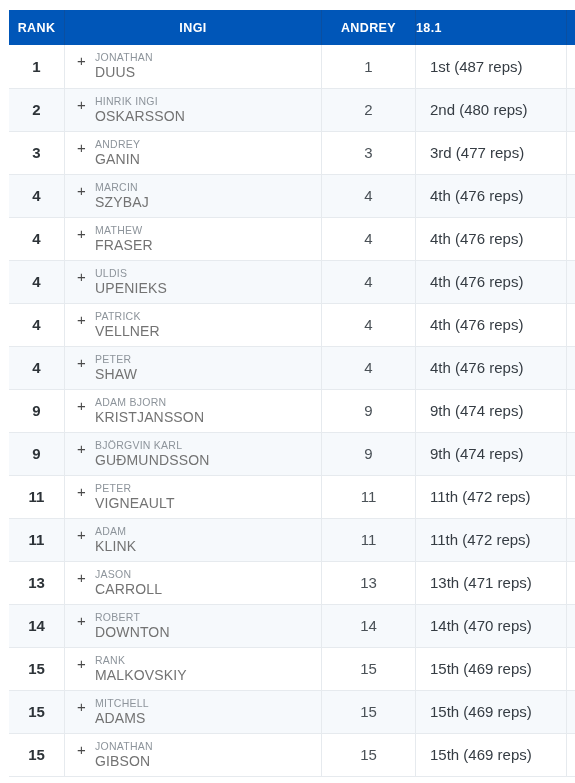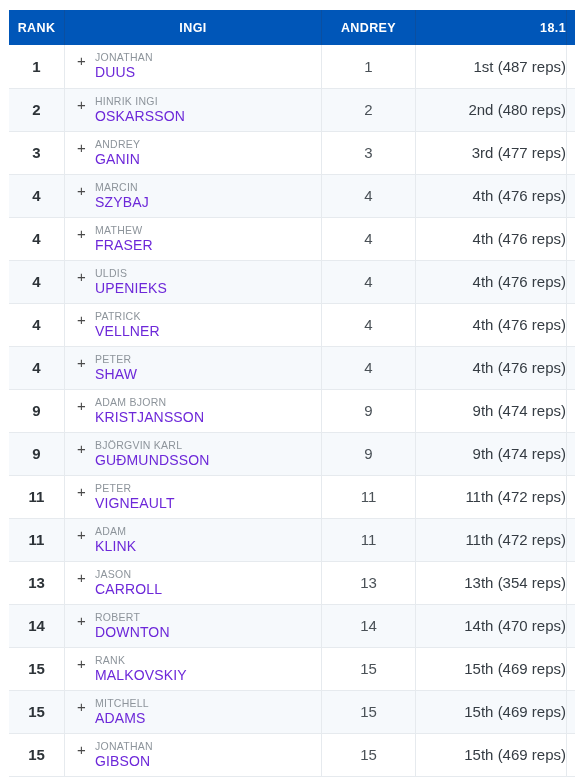--- a/index.html
+++ b/index.html
@@ -38,21 +38,21 @@
     letter-spacing: 0.4px;
     height: 35px;
     padding: 0;
     border-right: 1px solid #0b4fa0;
     vertical-align: middle;
     white-space: nowrap;
   }
   thead th.th-rank   { width: 55px;  text-align: center; }
   thead th.th-name   { width: 256px; text-align: center; }
   thead th.th-points { width: 93px;  text-align: center; }
-  thead th.th-score  { width: 150px; text-align: right; }
+  thead th.th-score  { width: 150px; text-align: left; }
   thead th.th-extra  { width: 66px;  text-align: center; border-right: none; }
 
   
   tbody tr { height: 43px; }
   tbody tr.odd  { background: #ffffff; }
   tbody tr.even { background: #f6f9fc; }
 
   tbody td {
     border-bottom: 1px solid #e6eaee;
     border-right: 1px solid #e6eaee;
@@ -91,34 +91,34 @@
     display: block;
     font-size: 10.5px;
     color: #8d949b;
     letter-spacing: 0.25px;
     line-height: 13px;
     white-space: nowrap;
   }
   .last-name {
     display: block;
     font-size: 14px;
-    color: #6d28d9;
+    color: #737373;
     letter-spacing: 0.15px;
     line-height: 17px;
     white-space: nowrap;
   }
 
   td.points {
     text-align: center;
     font-size: 15px;
     color: #4a5157;
   }
 
   td.score {
-    text-align: right;
+    text-align: left;
     padding-left: 14px;
     font-size: 15px;
     color: #353c43;
     white-space: nowrap;
   }
 
   td.extra { }
 </style>
 </head>
 <body>
@@ -320,21 +320,21 @@
           <td class="name">
             <span class="name-inner">
               <span class="plus-icon">+</span>
               <span class="names">
                 <span class="first-name">JASON</span>
                 <span class="last-name">CARROLL</span>
               </span>
             </span>
           </td>
           <td class="points">13</td>
-          <td class="score">13th (354 reps)</td>
+          <td class="score">13th (471 reps)</td>
           <td class="extra"></td>
         </tr>
         <tr class="even">
           <td class="rank">14</td>
           <td class="name">
             <span class="name-inner">
               <span class="plus-icon">+</span>
               <span class="names">
                 <span class="first-name">ROBERT</span>
                 <span class="last-name">DOWNTON</span>

